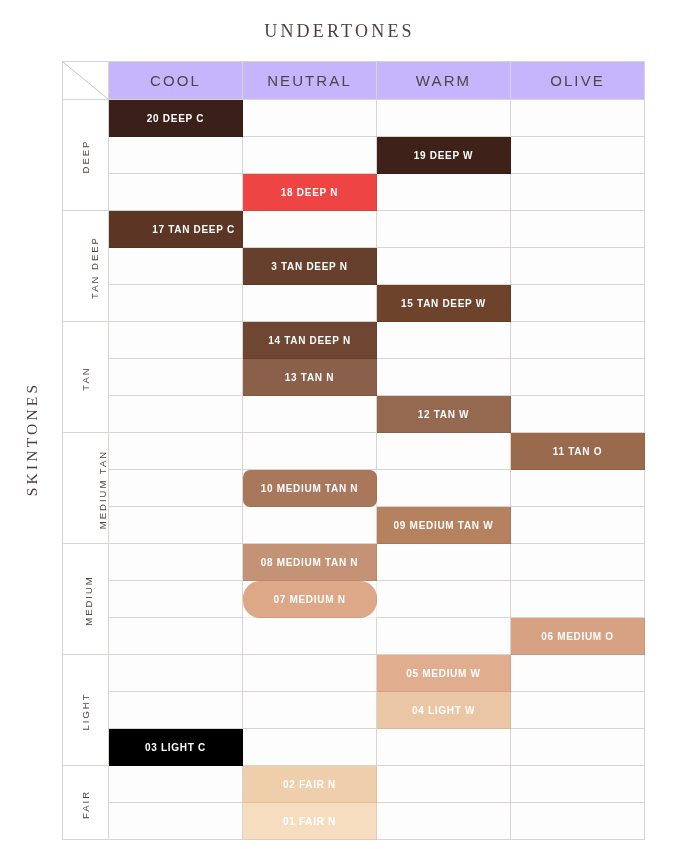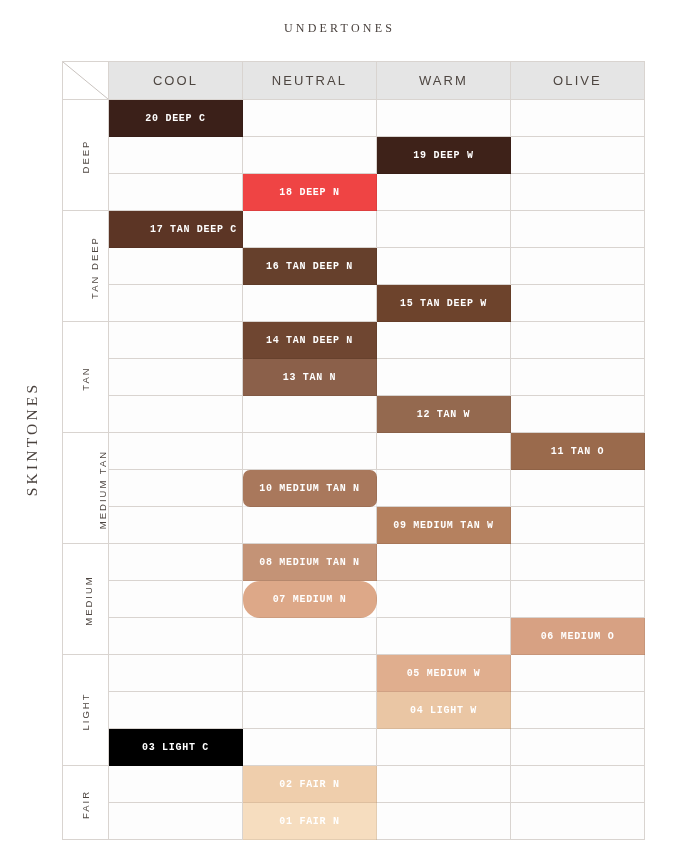--- a/index.html
+++ b/index.html
@@ -22,21 +22,21 @@
     height: 849px;
   }
 
   
   #undertones-title {
     position: absolute;
     top: 21px;
     left: 0;
     width: 679px;
     text-align: center;
-    font-size: 12px;
+    font-size: 18px;
     letter-spacing: 3.2px;
     color: #4a423e;
     font-family: "Liberation Serif", serif;
   }
   #skintones-title {
     position: absolute;
     left: -48px;
     top: 430px;
     width: 160px;
     text-align: center;
@@ -75,25 +75,25 @@
     position: relative;
     background: #ffffff;
   }
   td.corner svg {
     position: absolute;
     left: 0; top: 0;
   }
 
   th.undertone-head {
     height: 37px;
-    font-size: 13px;
+    font-size: 15px;
     letter-spacing: 2.1px;
     font-weight: normal;
     color: #4e4641;
-    background: #e5e5e5;
+    background: #c4b5fd;
     font-family: "Liberation Sans", sans-serif;
   }
 
   
   td.skin-label {
     width: 45px;
     background: #ffffff;
     vertical-align: middle;
     text-align: center;
     position: relative;
@@ -115,21 +115,20 @@
     font-size: 10px;
     font-weight: bold;
     letter-spacing: 0.7px;
     background: #fdfdfc;
   }
   td.cell.empty {
     background: #fdfdfd;
   }
   td.cell.filled {
     border-color: rgba(0,0,0,0.07);
-    font-family: Liberation Mono, monospace;
   }
 </style>
 </head>
 <body>
 
 <div id="page">
 
   <div id="undertones-title">UNDERTONES</div>
   <div id="skintones-title">SKINTONES</div>
 
@@ -170,21 +169,21 @@
           </tr>
           <tr>
             <td class="skin-label" rowspan="3"><span>TAN DEEP</span></td>
             <td class="cell filled" style="background: rgb(92, 53, 37); color: rgb(255, 255, 255); padding-left: 36px;">17 TAN DEEP C</td>
             <td class="cell empty"></td>
             <td class="cell empty"></td>
             <td class="cell empty"></td>
           </tr>
           <tr>
             <td class="cell empty"></td>
-            <td class="cell filled" style="background: rgb(102, 64, 44); color: rgb(255, 255, 255);">16 TAN DEEP N</td>
+            <td class="cell filled" style="background: rgb(102, 64, 44); color: rgb(255, 255, 255);">3 TAN DEEP N</td>
             <td class="cell empty"></td>
             <td class="cell empty"></td>
           </tr>
           <tr>
             <td class="cell empty"></td>
             <td class="cell empty"></td>
             <td class="cell filled" style="background: rgb(109, 67, 44); color: rgb(255, 255, 255);">15 TAN DEEP W</td>
             <td class="cell empty"></td>
           </tr>
           <tr>

